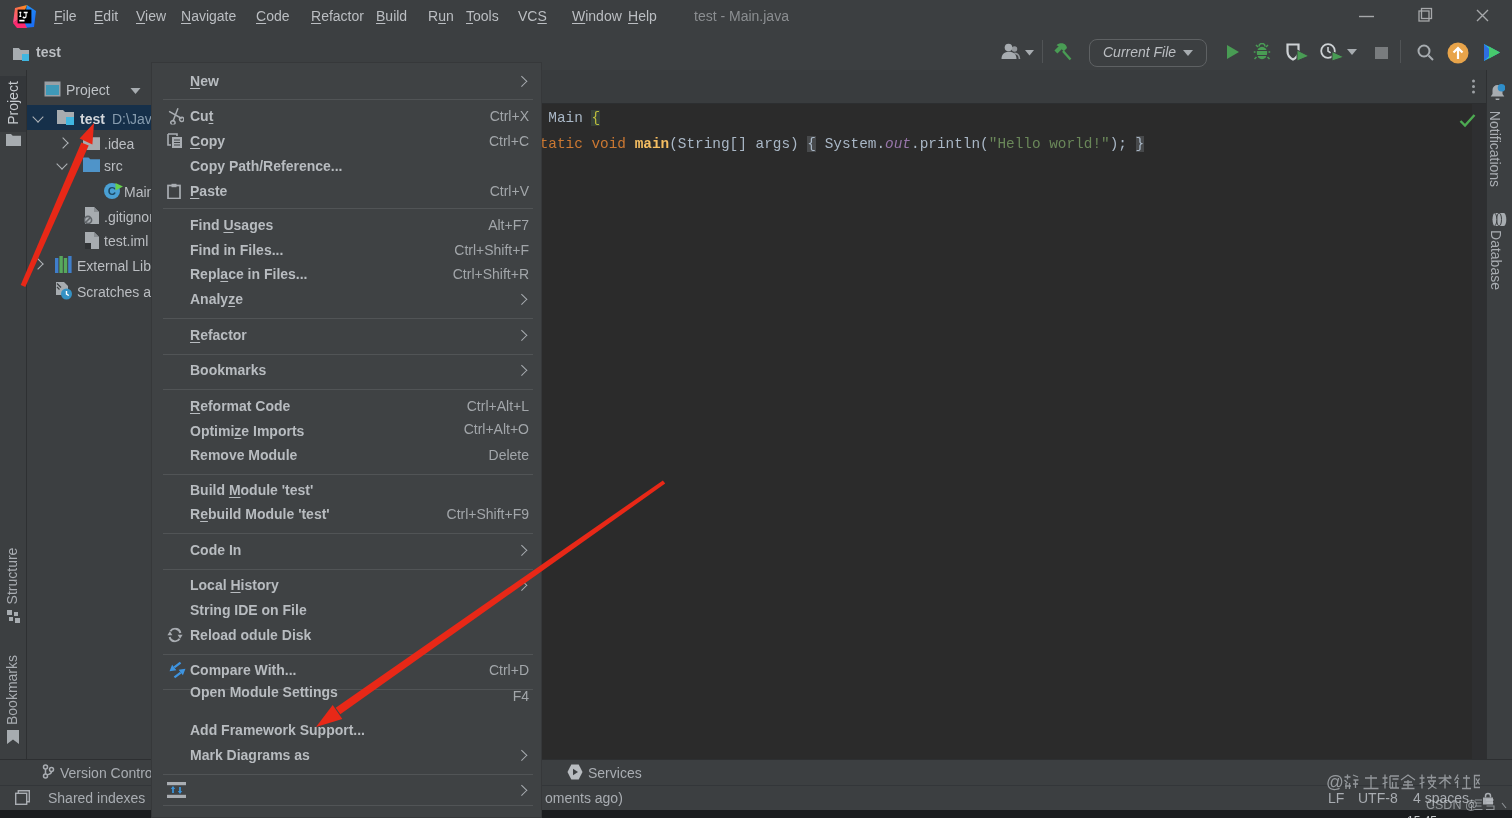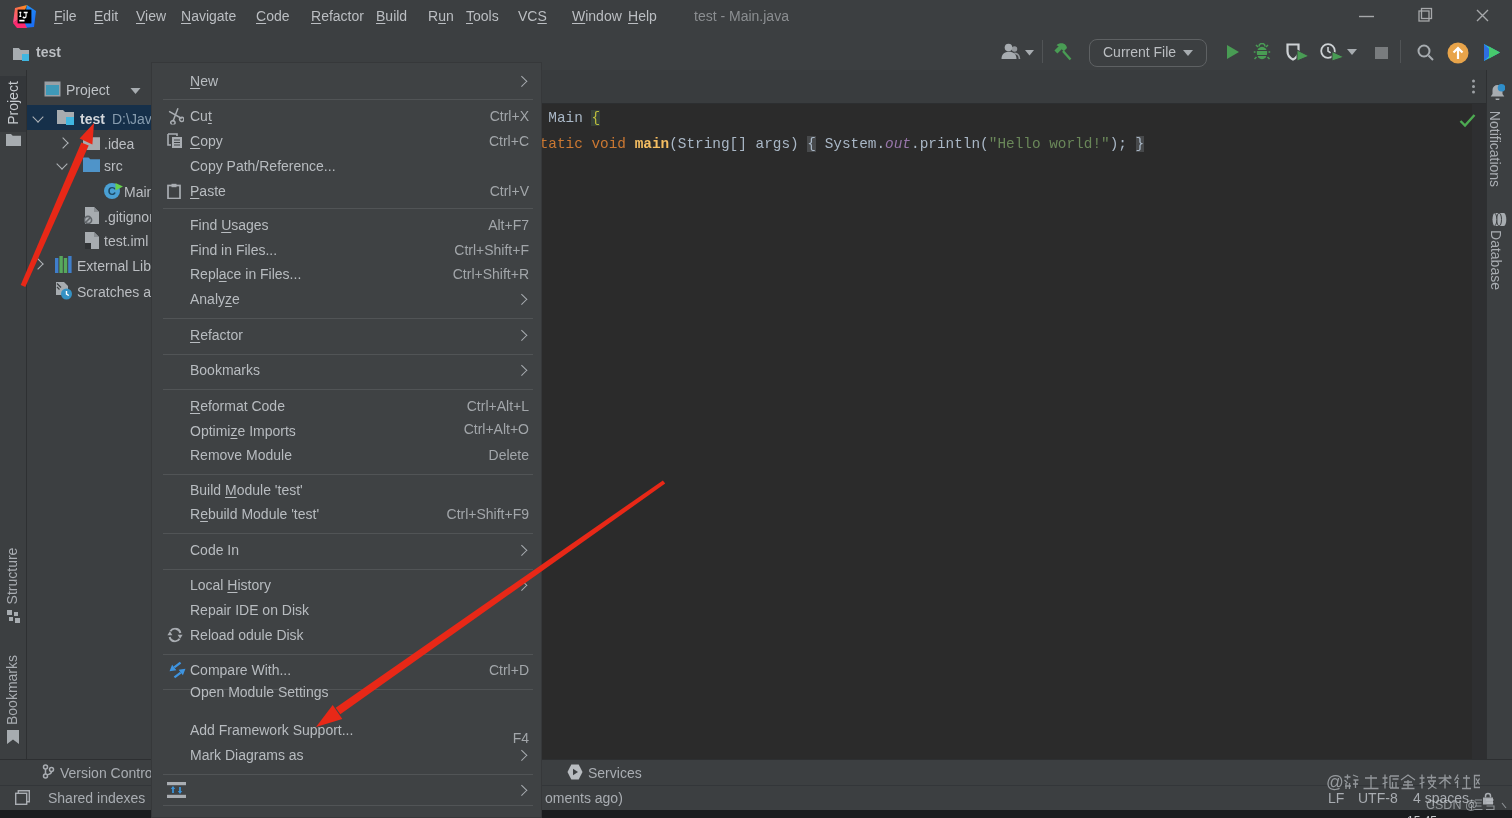--- a/index.html
+++ b/index.html
@@ -8,41 +8,41 @@
 .abs{position:absolute;}
 .vtxt{position:absolute;white-space:nowrap;font-size:14px;color:#a9adb2;}
 u{text-decoration-thickness:1px;text-underline-offset:2px;}
 
 #titlebar{left:0;top:0;width:1512px;height:33px;background:#3c3f41;border-bottom:1px solid #2e3032;}
 .mmenu{position:absolute;top:0;height:33px;line-height:33px;font-size:14px;color:#bbbec2;}
 #wtitle{position:absolute;top:0;height:33px;line-height:33px;font-size:14px;color:#8b8e91;}
 
 #toolbar{left:0;top:33px;width:1512px;height:37px;background:#3c3f41;border-bottom:1px solid #2a2c2e;}
 #combo{position:absolute;left:1089px;top:6px;width:116px;height:26px;border:1px solid #5e6163;border-radius:8px;}
-#combo span{position:absolute;left:13px;top:4px;font-size:14px;color:#bbbec2;}
+#combo span{position:absolute;left:13px;top:4px;font-size:14px;color:#bbbec2;font-style:italic;}
 .tdivider{position:absolute;top:7px;width:1px;height:23px;background:#515456;}
 
 #lstripe{left:0;top:70px;width:26px;height:689px;background:#3c3f41;border-right:1px solid #2e3032;}
 
 #ppanel{left:27px;top:70px;width:283px;height:689px;background:#3c3f41;}
 #selrow{position:absolute;left:0px;top:35px;width:283px;height:25px;background:#16304a;}
 
 #editor{left:310px;top:70px;width:1171px;height:689px;background:#2b2b2b;}
 .code{position:absolute;white-space:pre;font-family:"Liberation Mono",monospace;font-size:14.4px;line-height:25.5px;}
 
 #rstripe{left:1486px;top:70px;width:26px;height:689px;background:#3c3f41;border-left:1px solid #2e3032;}
 
 #bstripe{left:0;top:759px;width:1512px;height:26px;background:#3c3f41;border-top:1px solid #2d2f31;box-sizing:border-box;}
 #sbar{left:0;top:785px;width:1512px;height:25px;background:#3c3f41;border-top:1px solid #333639;box-sizing:border-box;}
 #bblack{left:0;top:810px;width:1512px;height:8px;background:#1b1d1f;}
 .btxt{position:absolute;font-size:14px;color:#a9adb2;white-space:nowrap;}
 .stxt{position:absolute;font-size:14px;color:#a9adb2;white-space:nowrap;}
 
 #cmenu{left:151px;top:62px;width:391px;height:756px;background:#3f4244;border:1px solid #36383a;box-sizing:border-box;}
-.mi{position:absolute;left:38px;font-size:14px;color:#b8bcc0;white-space:nowrap;transform:translateY(-50%);margin-top:-1px;}
+.mi{position:absolute;left:38px;font-size:14px;color:#b8bcc0;white-space:nowrap;transform:translateY(-50%);margin-top:-1px;font-weight:bold;}
 .sc{position:absolute;right:12px;font-size:14px;color:#a2a6aa;white-space:nowrap;transform:translateY(-50%);margin-top:-1px;}
 .sep{position:absolute;left:11px;width:370px;height:1px;background:#515456;}
 .chev{position:absolute;left:366px;width:6.5px;height:6.5px;border-right:1.5px solid #a9adb2;border-top:1.5px solid #a9adb2;transform:translateY(-50%) rotate(45deg);margin-top:-1px;}
 .micon{position:absolute;left:15px;transform:translateY(-50%);margin-top:-1px;}
 
 .tchev{position:absolute;width:7px;height:7px;border-right:1.6px solid #b0b4b8;border-top:1.6px solid #b0b4b8;}
 .tc-open{transform:rotate(135deg);}
 .tc-closed{transform:rotate(45deg);}
 </style>
 </head>
@@ -384,42 +384,42 @@
   <div class="sep" style="top:410.5px"></div>
   <div class="mi" style="top:428px">Build <u>M</u>odule 'test'</div>
   <div class="mi" style="top:452.3px">R<u>e</u>build Module 'test'</div>
       <div class="sc" style="top:452.3px">Ctrl+Shift+F9</div>
   <div class="sep" style="top:470.3px"></div>
   <div class="mi" style="top:488px">Code In</div>
       <div class="chev" style="top:488px"></div>
   <div class="sep" style="top:505.5px"></div>
   <div class="mi" style="top:523.4px">Local <u>H</u>istory</div>
       <div class="chev" style="top:523.4px"></div>
-  <div class="mi" style="top:548.4px">Repair IDE on Disk</div>
+  <div class="mi" style="top:548.4px">String IDE on File</div>
   <div class="mi" style="top:573px">Reload odule Disk</div>
   <svg class="micon" style="top:573px" width="16" height="15" viewBox="0 0 16 15">
     <path d="M2.6 9.5 a5.5 5.5 0 0 0 10 1.8" fill="none" stroke="#a9adb2" stroke-width="1.9"></path>
     <path d="M13.4 5.5 a5.5 5.5 0 0 0 -10-1.8" fill="none" stroke="#a9adb2" stroke-width="1.9"></path>
     <polygon points="15.6,7.2 10.6,7.2 13.1,11.2" fill="#a9adb2"></polygon>
     <polygon points="0.4,7.8 5.4,7.8 2.9,3.8" fill="#a9adb2"></polygon>
   </svg>
   <div class="sep" style="top:590.5px"></div>
   <div class="mi" style="top:608.4px">Compare With...</div>
       <div class="sc" style="top:608.4px">Ctrl+D</div>
   <svg class="micon" style="top:608.4px" width="21" height="21" viewBox="0 0 21 21">
     <g transform="rotate(-38 10.5 10.5)">
       <path d="M17.5 6.5 H9.5" stroke="#3e94e0" stroke-width="2.2"></path>
       <polygon points="9.5,3 9.5,10 3.5,6.5" fill="#3e94e0"></polygon>
       <path d="M3.5 14.5 H11.5" stroke="#3e94e0" stroke-width="2.2"></path>
       <polygon points="11.5,11 11.5,18 17.5,14.5" fill="#3e94e0"></polygon>
     </g>
   </svg>
   <div class="sep" style="top:626px"></div>
   <div class="mi" style="top:630px">Open Module Settings</div>
-      <div class="sc" style="top:676px">F4</div>
+      <div class="sc" style="top:634px">F4</div>
   <div class="mi" style="top:668.3px">Add Framework Support...</div>
   <div class="mi" style="top:693px">Mark Diagrams as</div>
       <div class="chev" style="top:693px"></div>
   <div class="sep" style="top:710.5px"></div>
   <div class="mi" style="top:764px">Diagrams</div>
       <div class="chev" style="top:728.3px"></div>
   <svg class="micon" style="top:728.3px" width="19" height="16" viewBox="0 0 19 16">
     <rect x="0" y="0" width="19" height="3.2" fill="#a9adb2"></rect>
     <rect x="0" y="12.8" width="19" height="3.2" fill="#a9adb2"></rect>
     <path d="M6 5 v6 M13 5 v6" stroke="#3a92d8" stroke-width="1.8"></path>

